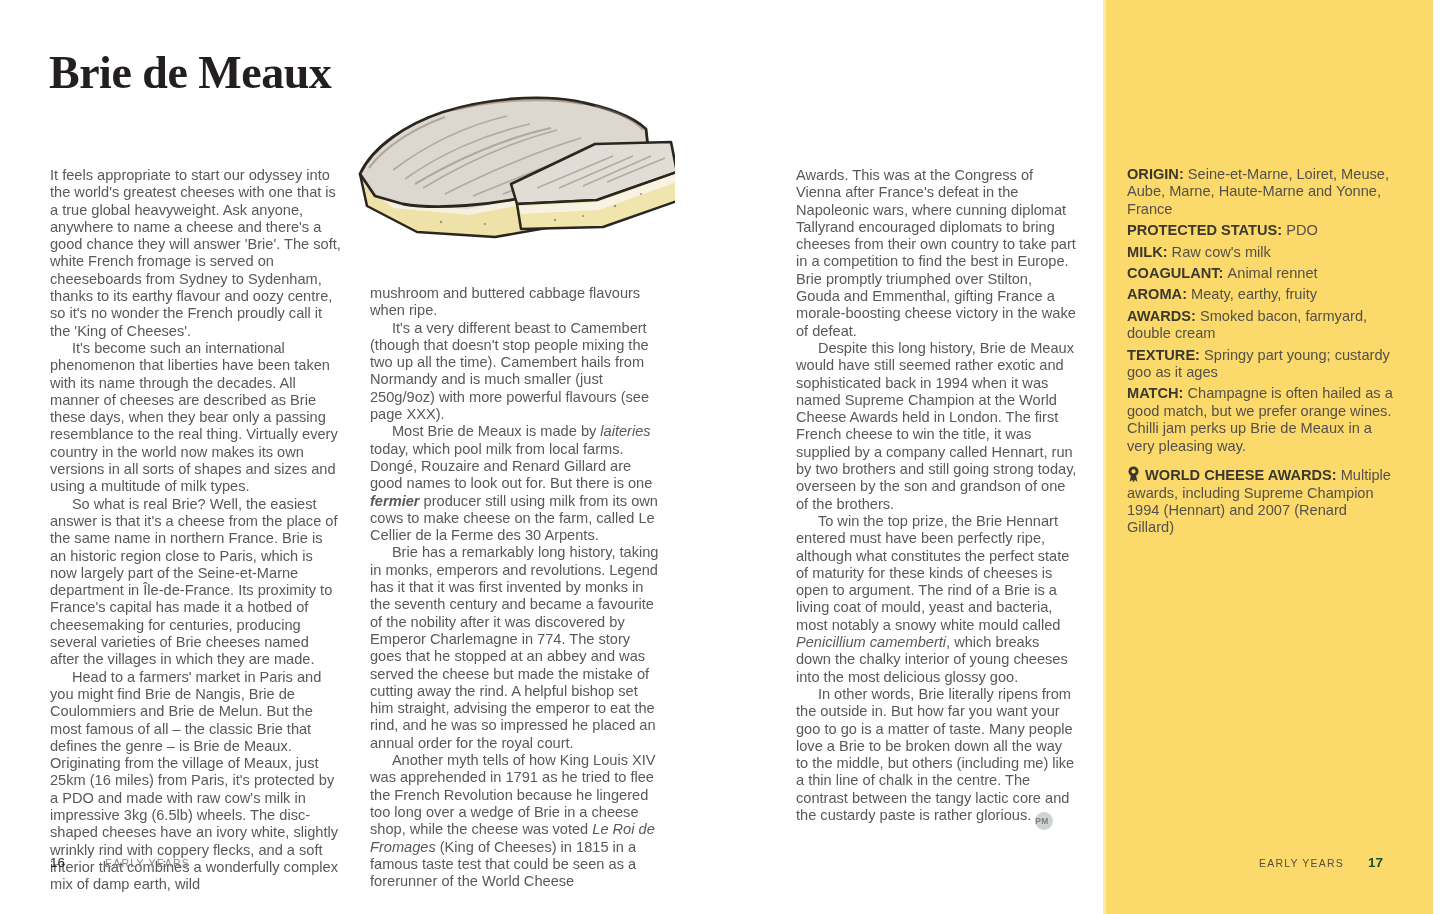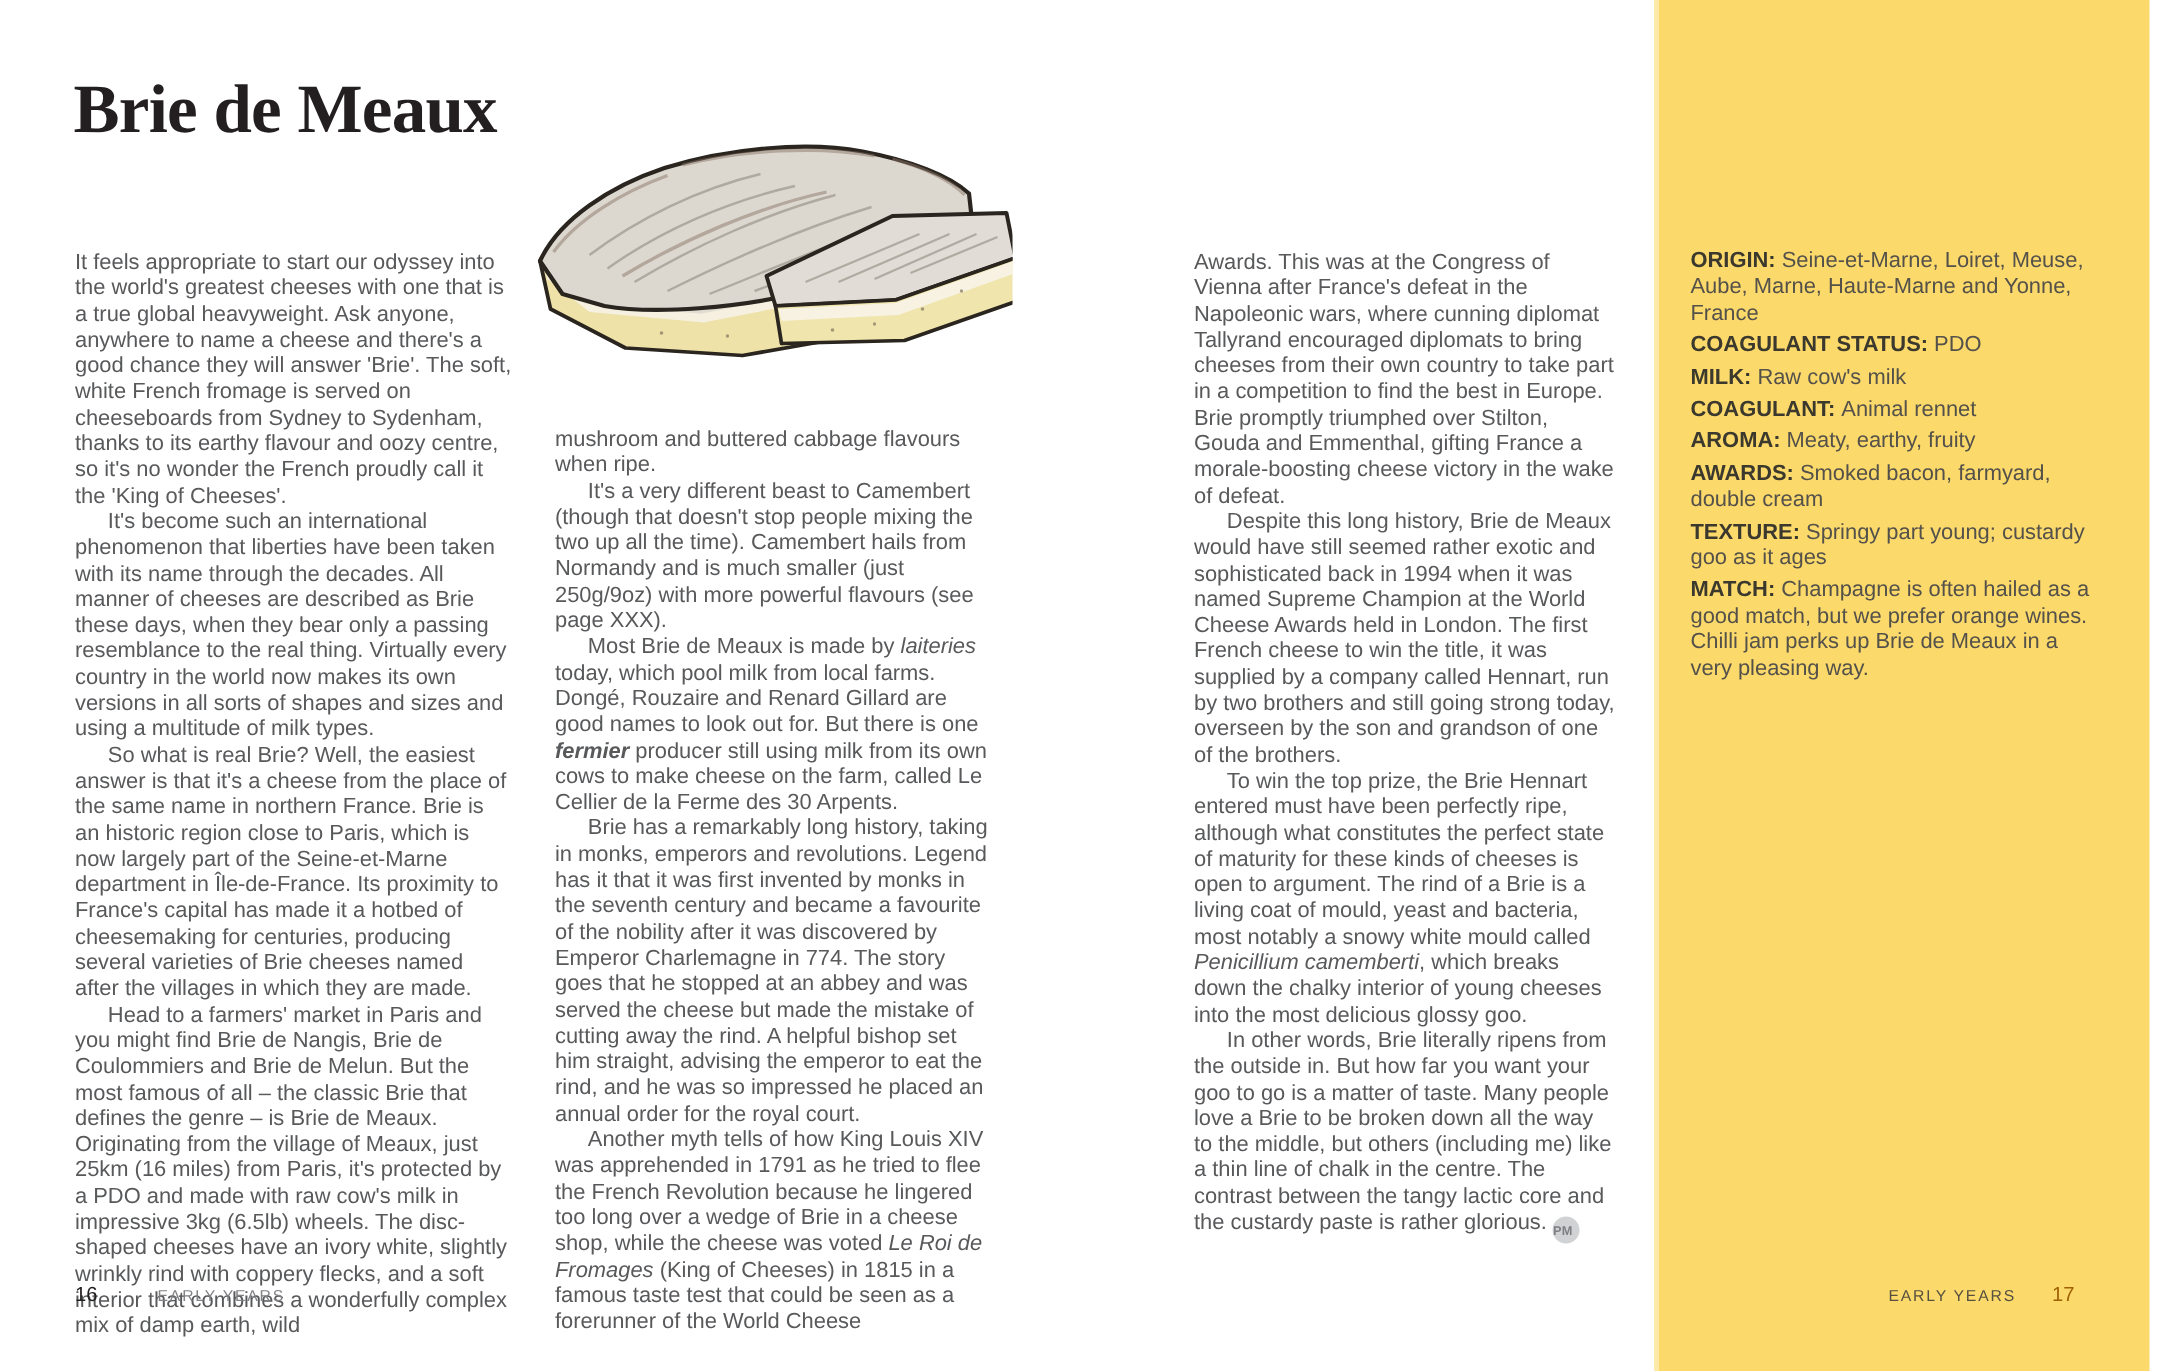--- a/index.html
+++ b/index.html
@@ -35,21 +35,21 @@
   .sidebar-content{position:absolute;left:21px;top:166px;width:270px;}
   .fact{margin:0 0 4px 0;font-size:14.6px;line-height:17.4px;color:#53514a;}
   .flabel{font-weight:700;color:#3b392d;}
   .award{margin-top:11px;font-size:14.6px;line-height:17.4px;color:#53514a;}
   .medal-icon{display:inline-block;width:13px;height:17px;vertical-align:-3px;margin-right:5px;}
   .footer-left{position:absolute;left:50px;top:855px;display:flex;align-items:baseline;}
   .footer-left .pgnum{font-weight:400;font-size:13.5px;color:#231f20;}
   .footer-left .section{margin-left:40px;font-size:10.5px;letter-spacing:1.2px;color:#808285;}
   .footer-right{position:absolute;right:50px;top:855px;display:flex;align-items:baseline;}
   .footer-right .section{font-size:10.5px;letter-spacing:1.2px;color:#55503f;}
-  .footer-right .pgnum{margin-left:24px;font-weight:400;font-size:13.5px;color:#a16207;}
+  .footer-right .pgnum{margin-left:24px;font-weight:700;font-size:13.5px;color:#14532d;}
 </style>
 </head>
 <body>
 
 <div>
 
   <h1 class="page-title">Brie de Meaux</h1>
 
   <figure class="illustration">
     <svg width="330" height="162" viewBox="0 0 330 162" xmlns="http://www.w3.org/2000/svg">
@@ -120,28 +120,38 @@
 
   <div class="footer-left">
     <span class="pgnum">16</span>
     <span class="section">EARLY YEARS</span>
   </div>
 
   <aside class="sidebar">
     <div class="sidebar-content">
       <div>
           <p class="fact"><span class="flabel">ORIGIN: </span><span>Seine-et-Marne, Loiret, Meuse, Aube, Marne, Haute-Marne and Yonne, France</span></p>
-          <p class="fact"><span class="flabel">COAGULANT STATUS: </span><span>PDO</span></p>
+          <p class="fact"><span class="flabel">PROTECTED STATUS: </span><span>PDO</span></p>
           <p class="fact"><span class="flabel">MILK: </span><span>Raw cow's milk</span></p>
           <p class="fact"><span class="flabel">COAGULANT: </span><span>Animal rennet</span></p>
           <p class="fact"><span class="flabel">AROMA: </span><span>Meaty, earthy, fruity</span></p>
           <p class="fact"><span class="flabel">AWARDS: </span><span>Smoked bacon, farmyard, double cream</span></p>
           <p class="fact"><span class="flabel">TEXTURE: </span><span>Springy part young; custardy goo as it ages</span></p>
           <p class="fact"><span class="flabel">MATCH: </span><span>Champagne is often hailed as a good match, but we prefer orange wines. Chilli jam perks up Brie de Meaux in a very pleasing way.</span></p>
         </div>
+      <p class="award">
+        <span class="medal-icon">
+          <svg width="13" height="17" viewBox="0 0 13 17" xmlns="http://www.w3.org/2000/svg">
+            <path d="M4.2 8 L2.6 16 L5.2 13.8 L6.4 16.6 L8 8 Z" fill="#3a382c"></path>
+            <path d="M8.8 8 L10.4 16 L7.8 13.8 L6.6 16.6 L5 8 Z" fill="#3a382c"></path>
+            <circle cx="6.5" cy="5.4" r="5" fill="#3a382c"></circle>
+            <circle cx="6.5" cy="5.4" r="2.1" fill="#fcd96b"></circle>
+          </svg>
+        </span><span class="flabel">WORLD CHEESE AWARDS:</span><span> Multiple awards, including Supreme Champion 1994 (Hennart) and 2007 (Renard Gillard)</span>
+      </p>
     </div>
     <div class="footer-right">
       <span class="section">EARLY YEARS</span>
       <span class="pgnum">17</span>
     </div>
   </aside>
 
 </div>
 
 </body></html>

